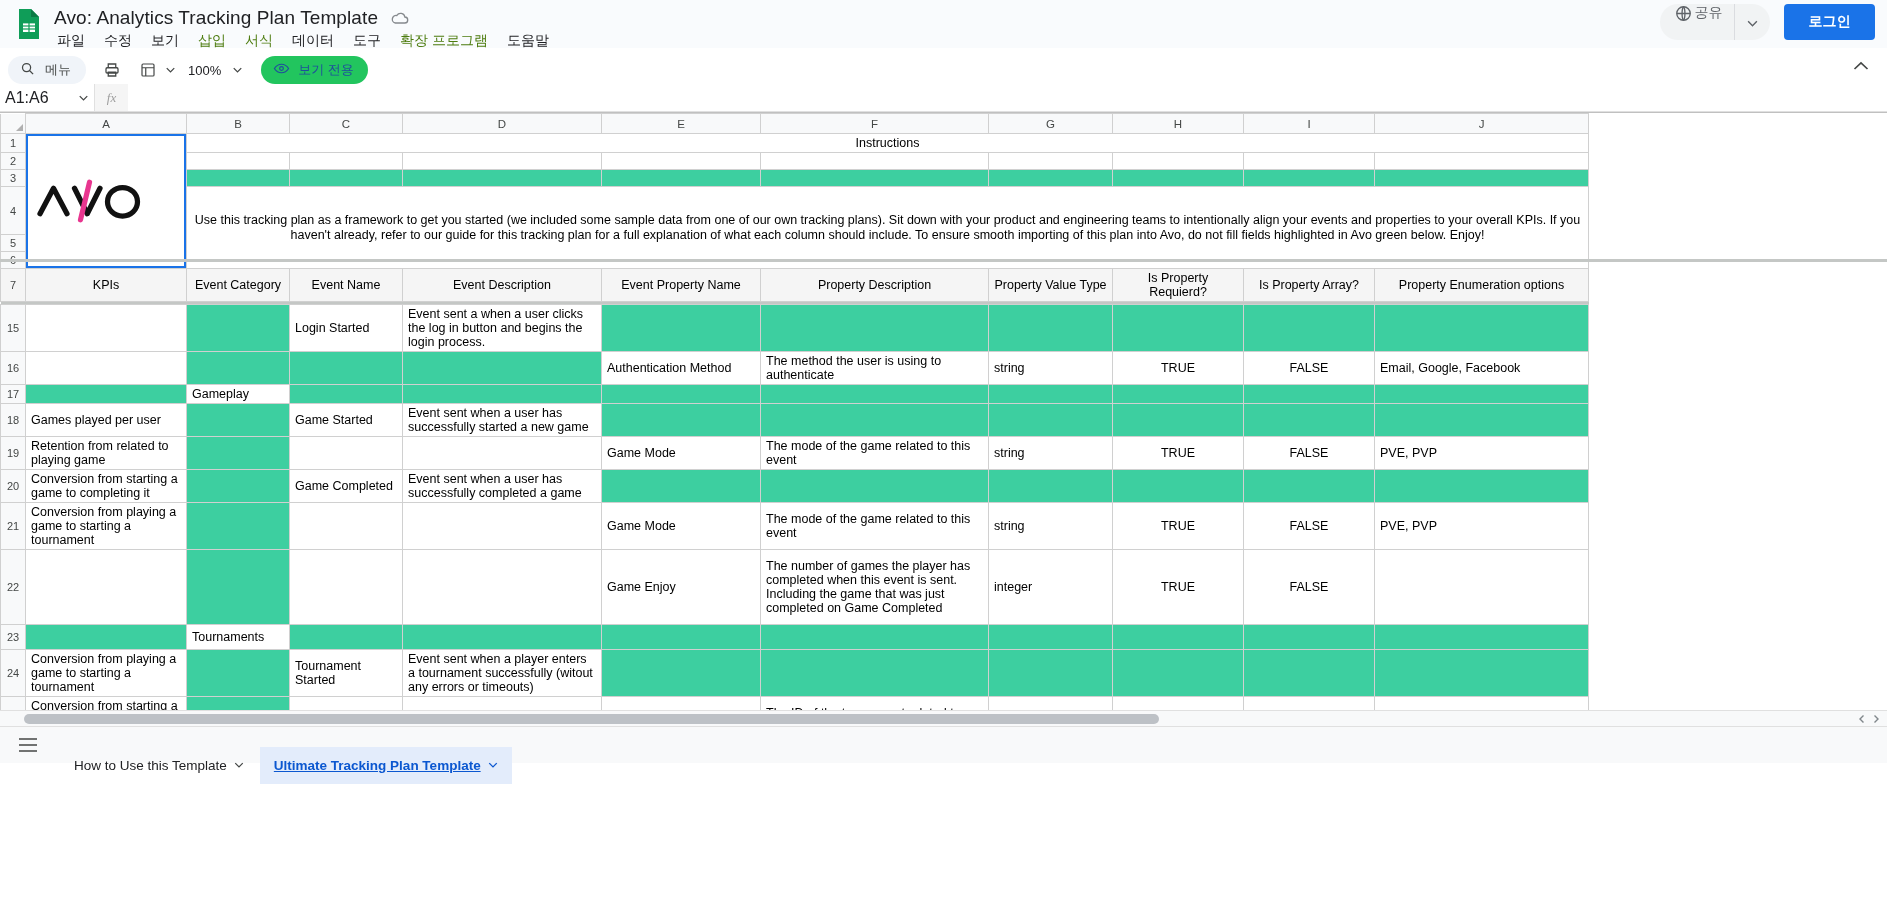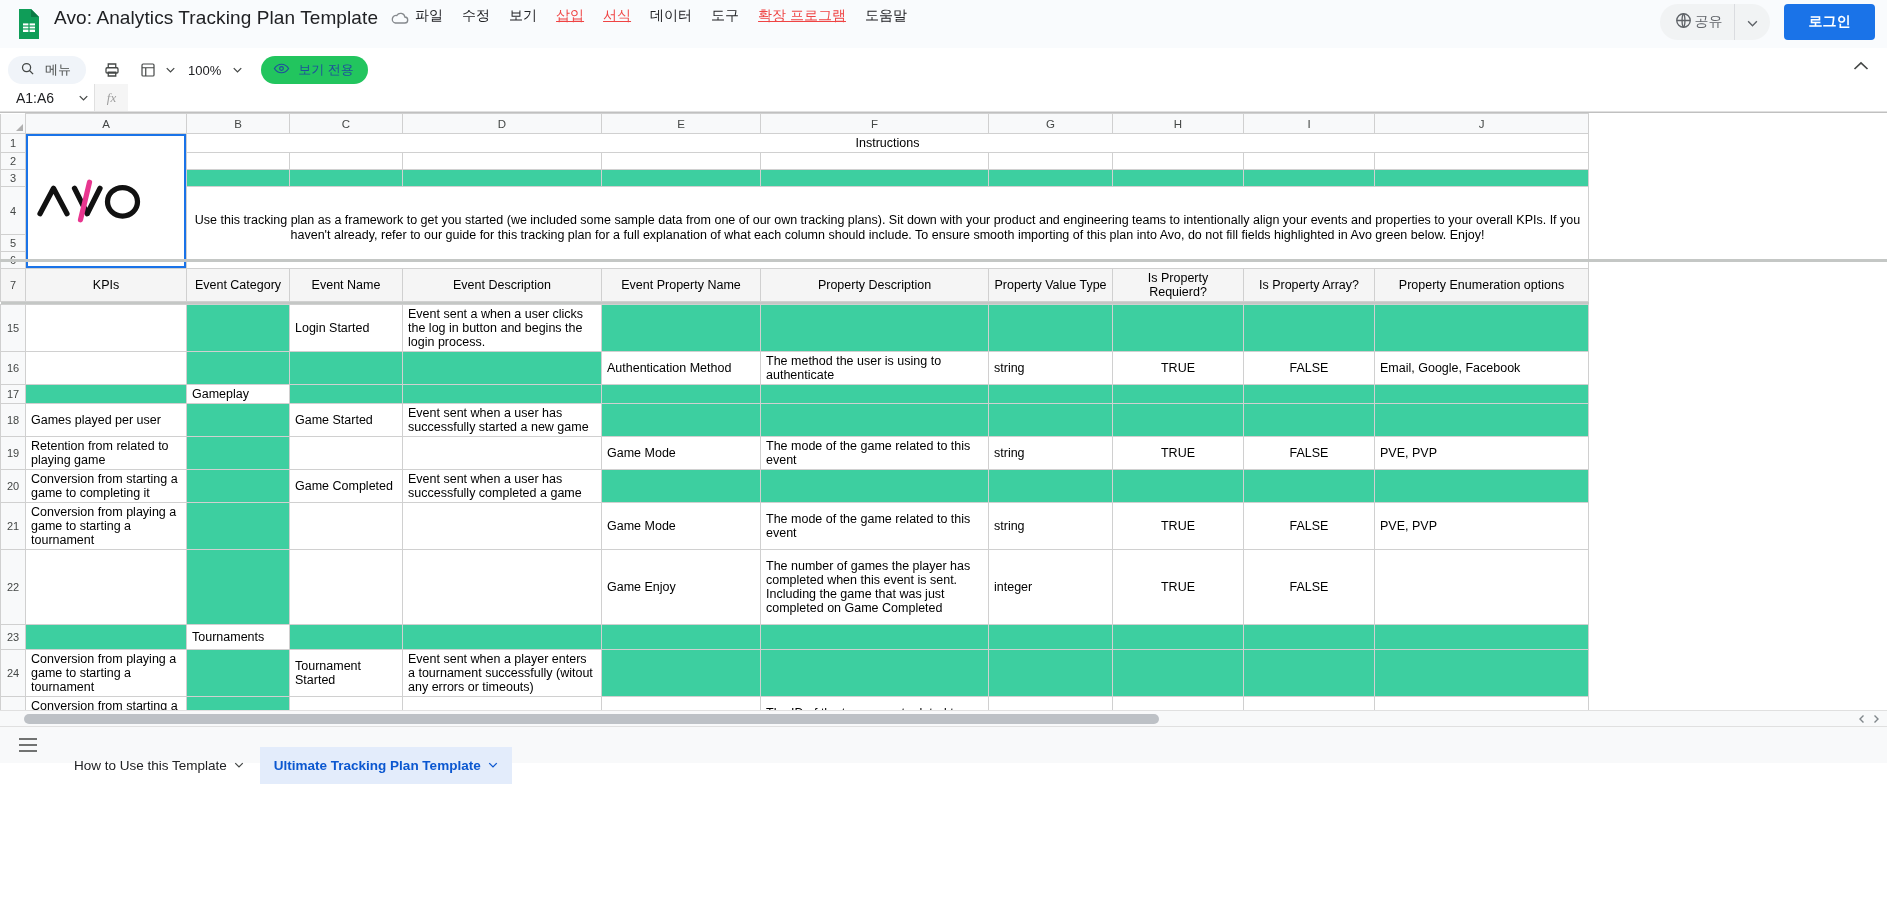--- a/index.html
+++ b/index.html
@@ -22,51 +22,51 @@
     position: relative;
   }
   .docs-logo {
     width: 34px; height: 34px;
     margin: 3px 6px 0 2px;
     flex: none;
     position: relative;
   }
   .docs-logo svg { display:block; }
 
-  .title-wrap { display: flex; flex-direction: row; margin-top: 1px; }
+  .title-wrap { display: flex; flex-direction: column; margin-top: 1px; }
   .title-row { display: flex; align-items: center; gap: 12px; height: 25px; }
   .doc-title {
     font-size: 19px;
     color: #202124;
     letter-spacing: .1px;
     white-space: nowrap;
     padding-left: 2px;
   }
   .cloud-icon { width: 20px; height: 20px; opacity: .75; }
   .menu-row {
     display: flex; align-items: flex-start; gap: 15px;
     height: 22px; padding-left: 3px; margin-top: 1px;
   }
   .menu-item {
     font-size: 14px; color: #202124; cursor: pointer;
     padding: 1px 2px; border-radius: 4px; white-space: nowrap;
   }
-  .menu-item.dim { color: #ef4444; text-decoration: underline; }
+  .menu-item.dim { color: #4d7c0f; }
 
   .topbar-right {
     position: absolute; right: 12px; top: 4px;
     display: flex; align-items: center; gap: 14px;
   }
   .share-btn {
     display: flex; align-items: center;
     background: #f1f3f4; border-radius: 18px;
     height: 36px; overflow: hidden;
   }
   .share-main {
-    display:flex; align-items:center; gap: 1px;
+    display:flex; align-items:flex-start; gap: 1px;
     padding: 0 12px 0 14px; height: 100%; cursor: pointer;
   }
   .share-label { font-size: 14px; color: #5f6368; }
   .share-caret {
     padding: 0 12px; height: 100%;
     display:flex; align-items:center;
     border-left: 1px solid #dadce0; cursor: pointer;
   }
   .login-btn {
     background: #1a73e8; color: #fff;
@@ -113,21 +113,21 @@
   }
 
   
   .formulabar {
     height: 28px; background: #fff;
     display: flex; align-items: stretch;
     border-bottom: 1px solid #e0e0e0;
   }
   .namebox {
     width: 72px; display:flex; align-items:center;
-    font-size: 14px; color: #202124; padding-left: 16px;
+    font-size: 16px; color: #202124; padding-left: 5px;
   }
   .namebox-caret {
     width: 22px; display:flex; align-items:center; justify-content:center;
     cursor: pointer;
   }
   .fx-cell {
     width: 34px; background: #f5f5f5;
     display:flex; align-items:center; justify-content:center;
     border-left: 1px solid #e0e0e0;
     font-style: italic; font-size: 13px; color: #9e9e9e;
@@ -254,21 +254,21 @@
     display:flex; align-items:center; justify-content:center;
     cursor:pointer; border-radius: 4px; margin-right: 14px;
   }
   .sheet-tab {
     display: flex; align-items: center; gap: 7px;
     height: 37px; padding: 0 14px;
     font-size: 13.5px; color: #202124;
     cursor: pointer; white-space: nowrap; margin-top: 40px;
   }
   .sheet-tab.active {
-    background: #e3ecfb; color: #0b57d0; font-weight: bold;
+    background: #e3ecfb; color: #0b57d0; font-weight: bold; text-decoration: underline;
   }
   .sheet-tab .tabcaret {
     display:flex; align-items:center;
   }
 </style>
 </head>
 <body>
 
 <div class="topbar">
   <div class="docs-logo">

